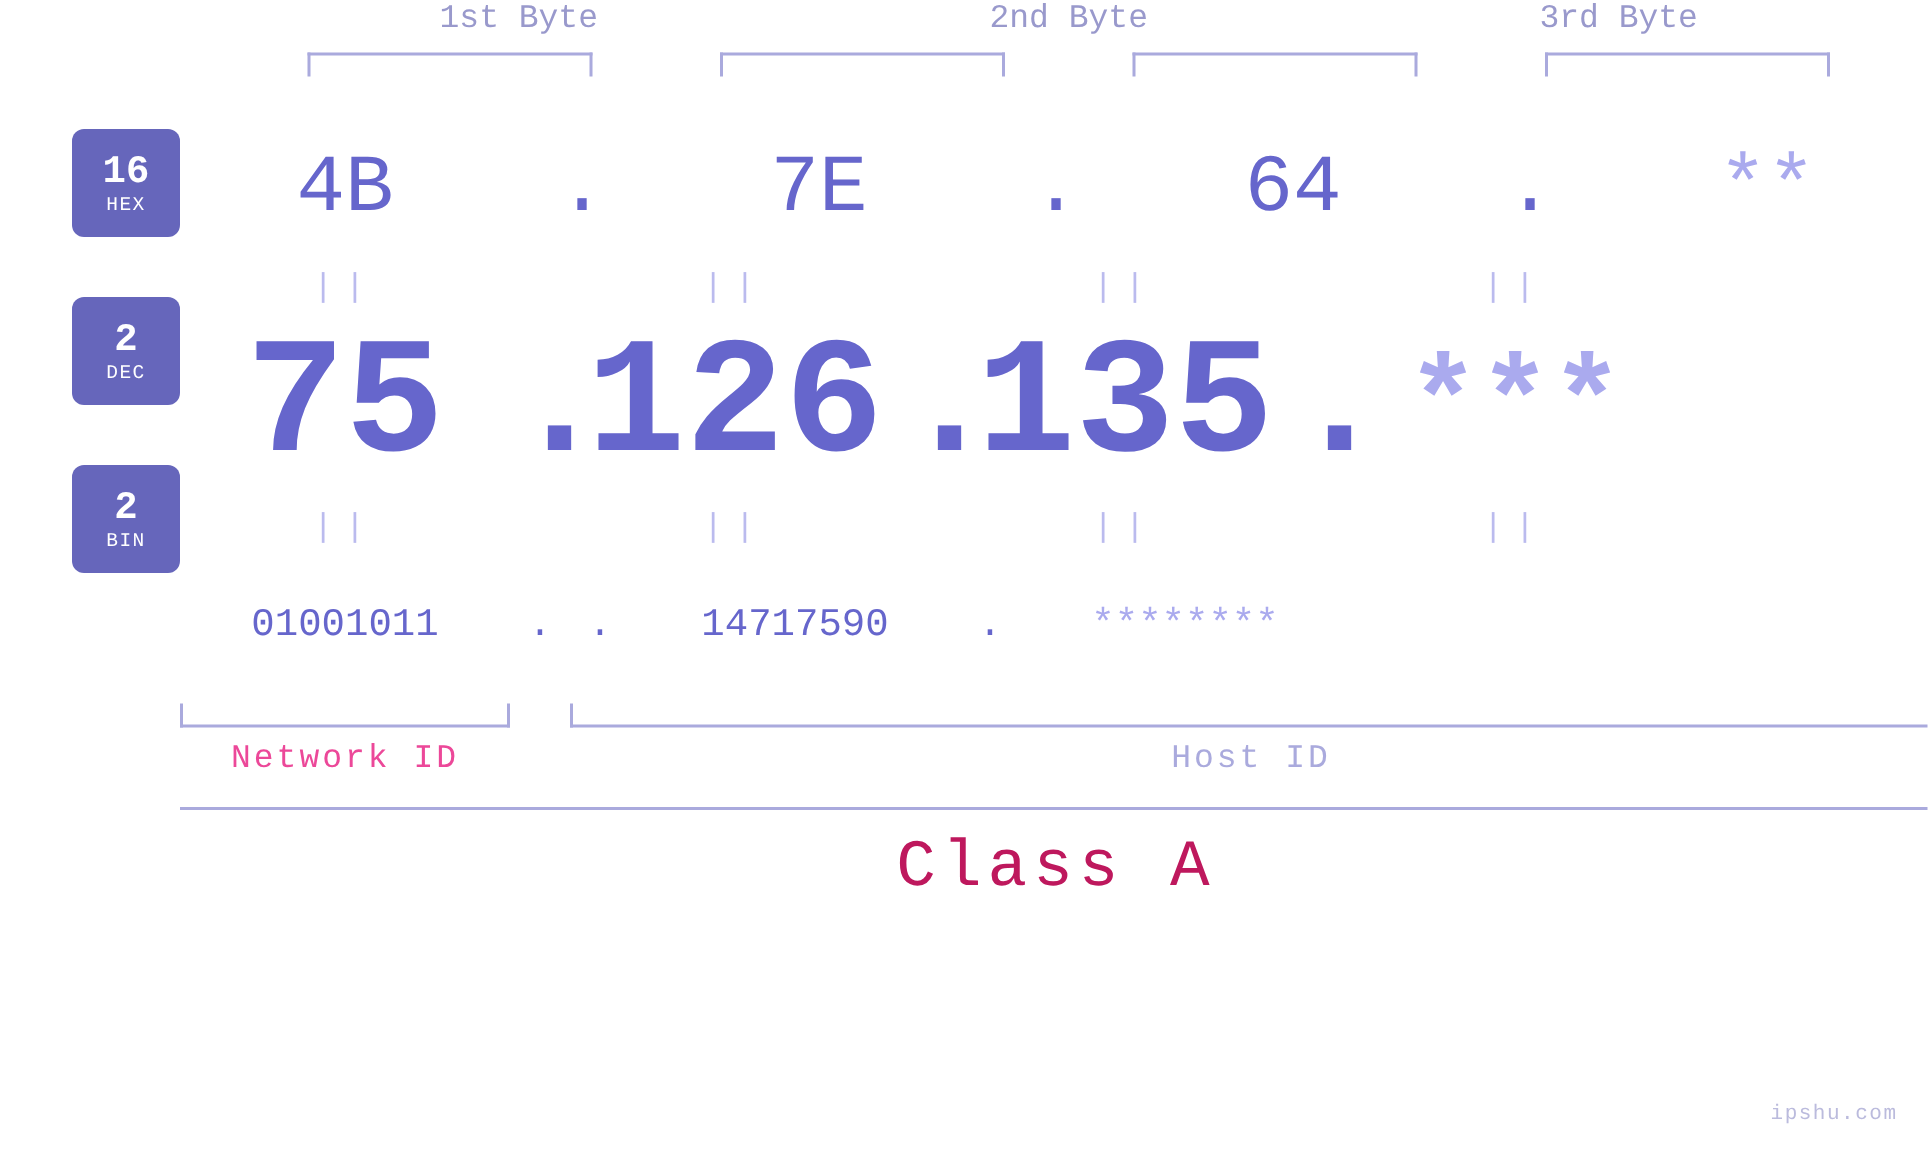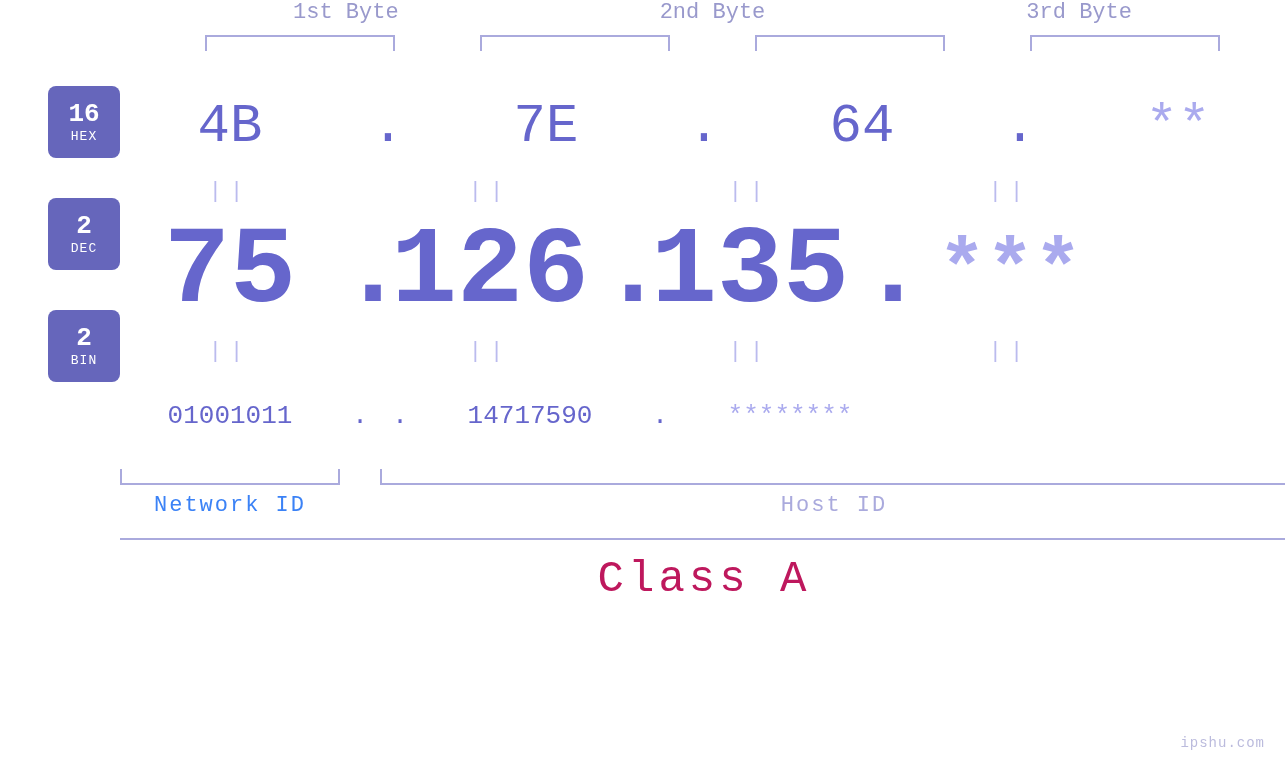--- a/index.html
+++ b/index.html
@@ -245,21 +245,21 @@
       <div style="display:flex; align-items:flex-end; margin-top:8px;">
 
         <div style="width:220px; height:16px; border-bottom:2px solid #aaaadd; border-left:2px solid #aaaadd; border-right:2px solid #aaaadd;"></div>
 
         <div style="width:40px;"></div>
 
         <div style="flex:1; height:16px; border-bottom:2px solid #aaaadd; border-left:2px solid #aaaadd; border-right:2px solid #aaaadd;"></div>
       </div>
 
       <div style="display:flex; margin-top:8px;">
-        <div style="width:220px; text-align:center; color:#3b82f6; font-size:22px; letter-spacing:2px;">Network ID</div>
+        <div style="width:220px; text-align:center; color:#ec4899; font-size:22px; letter-spacing:2px;">Network ID</div>
         <div style="width:40px;"></div>
         <div style="flex:1; text-align:center; color:#aaaadd; font-size:22px; letter-spacing:2px;">Host ID</div>
       </div>
 
       <div style="margin-top:20px; width:100%;">
         <div style="width:100%; border-top:2px solid #aaaadd; margin-bottom:14px;"></div>
         <div style="text-align:center; color:#be185d; font-size:44px; letter-spacing:4px;">Class A</div>
       </div>
 
     </div>

